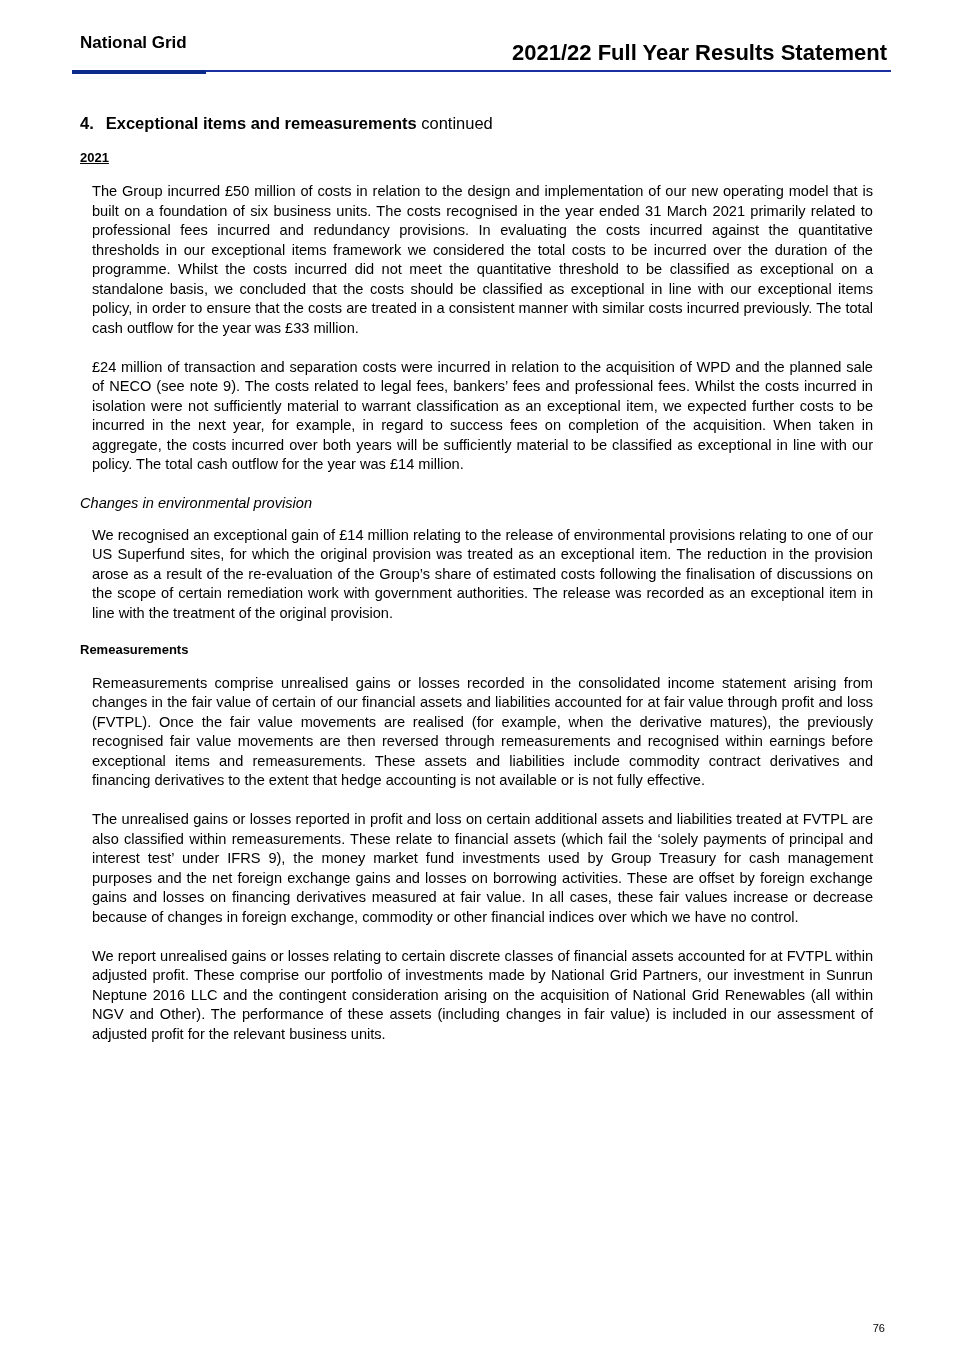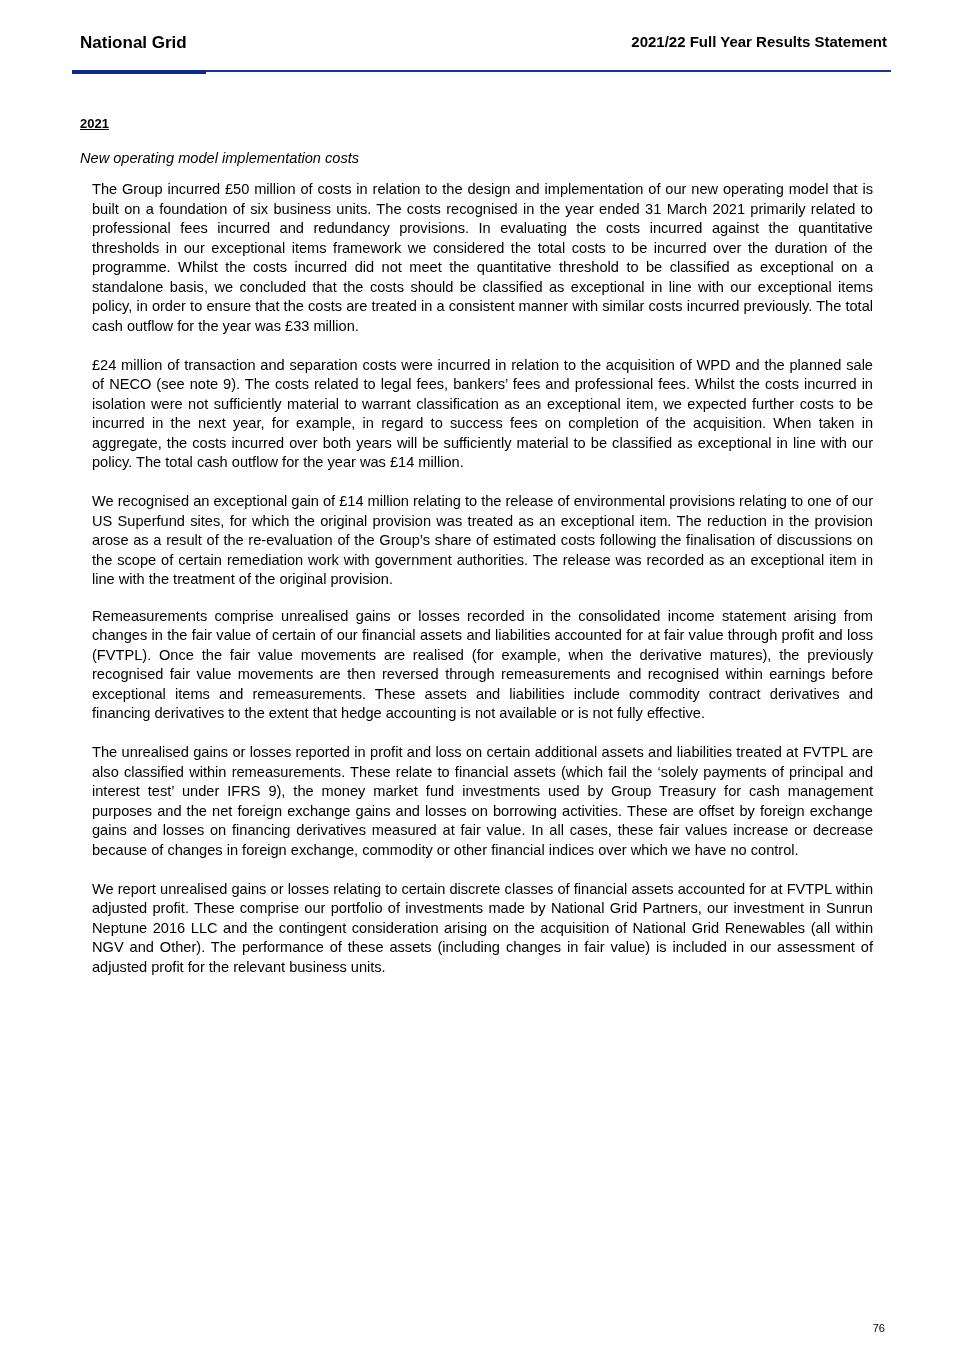--- a/index.html
+++ b/index.html
@@ -5,22 +5,22 @@
   html, body { margin: 0; padding: 0; background: #ffffff; }
   body {
     width: 965px; height: 1365px; position: relative; overflow: hidden;
     font-family: "Liberation Sans", sans-serif; color: #000;
   }
   .hdr-left {
     position: absolute; left: 80px; top: 33px;
     font-size: 17px; font-weight: bold;
   }
   .hdr-right {
-    position: absolute; right: 78px; top: 33px;
-    font-size: 15px; font-weight: bold;
+    position: absolute; right: 78px; top: 40px;
+    font-size: 22px; font-weight: bold;
   }
   .rule-thin {
     position: absolute; left: 72px; top: 70px; width: 819px; height: 2px;
     background: #1a2fa0;
   }
   .rule-thick {
     position: absolute; left: 72px; top: 70px; width: 134px; height: 4px;
     background: #0a2a8c;
   }
   .content {
@@ -44,35 +44,40 @@
 <body>
 
 <div>
   <div class="hdr-left">National Grid</div>
   <div class="hdr-right">2021/22 Full Year Results Statement</div>
   <div class="rule-thin"></div>
   <div class="rule-thick"></div>
 </div>
 
 <div class="content">
+  <div class="section-title">
+    <span class="num">4.</span><span class="main">Exceptional items and remeasurements</span>
+    <span class="cont">continued</span>
+  </div>
 
   <div class="year">2021</div>
 
   <div class="block">
-    <div class="sub">New operating model implementation costs</div>
     <p>The Group incurred £50 million of costs in relation to the design and implementation of our new operating model that is built on a foundation of six business units. The costs recognised in the year ended 31 March 2021 primarily related to professional fees incurred and redundancy provisions. In evaluating the costs incurred against the quantitative thresholds in our exceptional items framework we considered the total costs to be incurred over the duration of the programme. Whilst the costs incurred did not meet the quantitative threshold to be classified as exceptional on a standalone basis, we concluded that the costs should be classified as exceptional in line with our exceptional items policy, in order to ensure that the costs are treated in a consistent manner with similar costs incurred previously. The total cash outflow for the year was £33 million.</p>
   </div>
 
   <div class="block">
     <p>£24 million of transaction and separation costs were incurred in relation to the acquisition of WPD and the planned sale of NECO (see note 9). The costs related to legal fees, bankers’ fees and professional fees. Whilst the costs incurred in isolation were not sufficiently material to warrant classification as an exceptional item, we expected further costs to be incurred in the next year, for example, in regard to success fees on completion of the acquisition. When taken in aggregate, the costs incurred over both years will be sufficiently material to be classified as exceptional in line with our policy. The total cash outflow for the year was £14 million.</p>
   </div>
 
   <div class="block" style="margin-bottom:17px">
+    <div class="sub">Changes in environmental provision</div>
     <p>We recognised an exceptional gain of £14 million relating to the release of environmental provisions relating to one of our US Superfund sites, for which the original provision was treated as an exceptional item. The reduction in the provision arose as a result of the re-evaluation of the Group’s share of estimated costs following the finalisation of discussions on the scope of certain remediation work with government authorities. The release was recorded as an exceptional item in line with the treatment of the original provision.</p>
   </div>
 
+  <div class="remeas-h">Remeasurements</div>
 
   <p class="block">Remeasurements comprise unrealised gains or losses recorded in the consolidated income statement arising from changes in the fair value of certain of our financial assets and liabilities accounted for at fair value through profit and loss (FVTPL). Once the fair value movements are realised (for example, when the derivative matures), the previously recognised fair value movements are then reversed through remeasurements and recognised within earnings before exceptional items and remeasurements. These assets and liabilities include commodity contract derivatives and financing derivatives to the extent that hedge accounting is not available or is not fully effective.</p>
   <p class="block">The unrealised gains or losses reported in profit and loss on certain additional assets and liabilities treated at FVTPL are also classified within remeasurements. These relate to financial assets (which fail the ‘solely payments of principal and interest test’ under IFRS 9), the money market fund investments used by Group Treasury for cash management purposes and the net foreign exchange gains and losses on borrowing activities. These are offset by foreign exchange gains and losses on financing derivatives measured at fair value. In all cases, these fair values increase or decrease because of changes in foreign exchange, commodity or other financial indices over which we have no control.</p>
   <p class="block">We report unrealised gains or losses relating to certain discrete classes of financial assets accounted for at FVTPL within adjusted profit. These comprise our portfolio of investments made by National Grid Partners, our investment in Sunrun Neptune 2016 LLC and the contingent consideration arising on the acquisition of National Grid Renewables (all within NGV and Other). The performance of these assets (including changes in fair value) is included in our assessment of adjusted profit for the relevant business units.</p>
 </div>
 
 <div class="page-num">76</div>
 
 </body></html>

